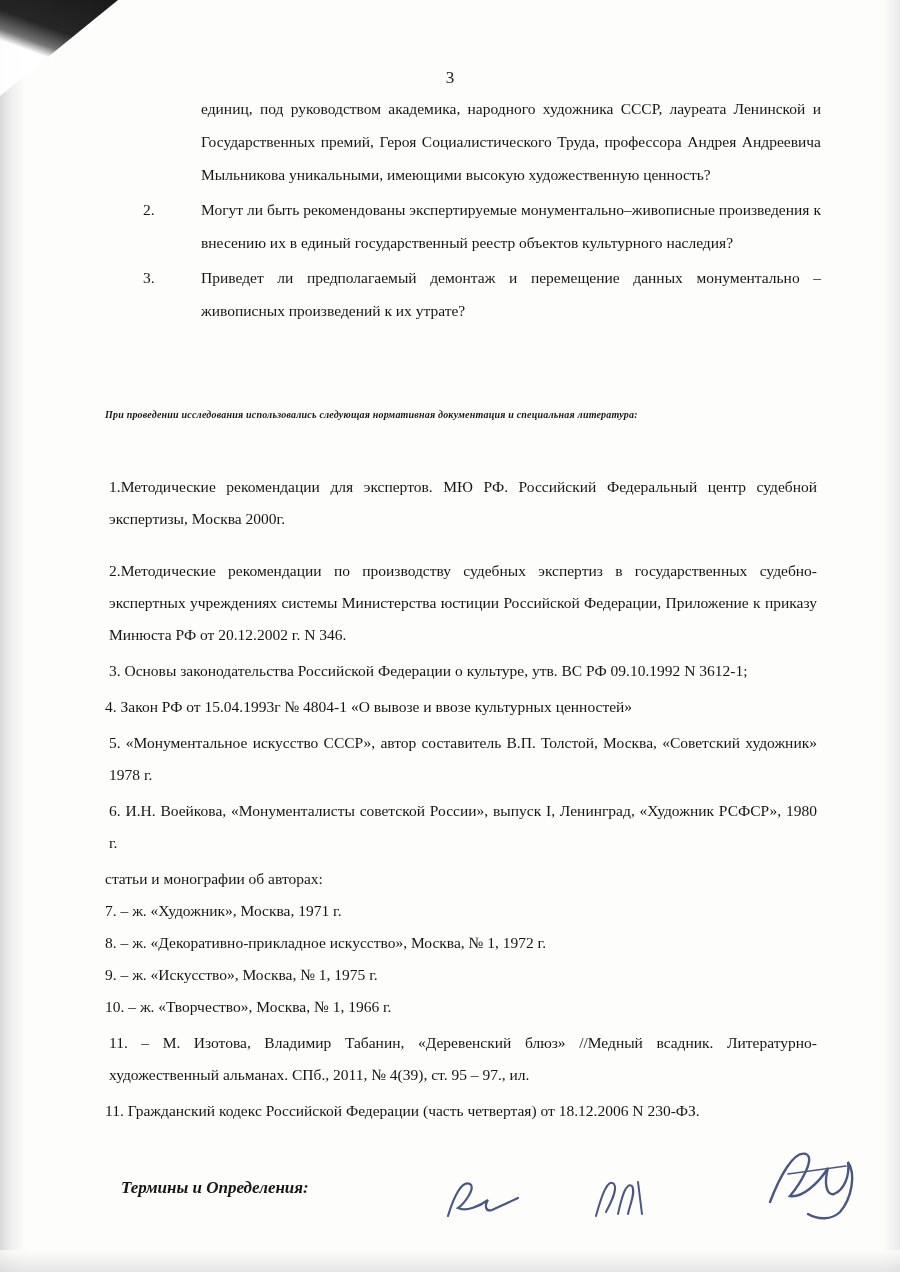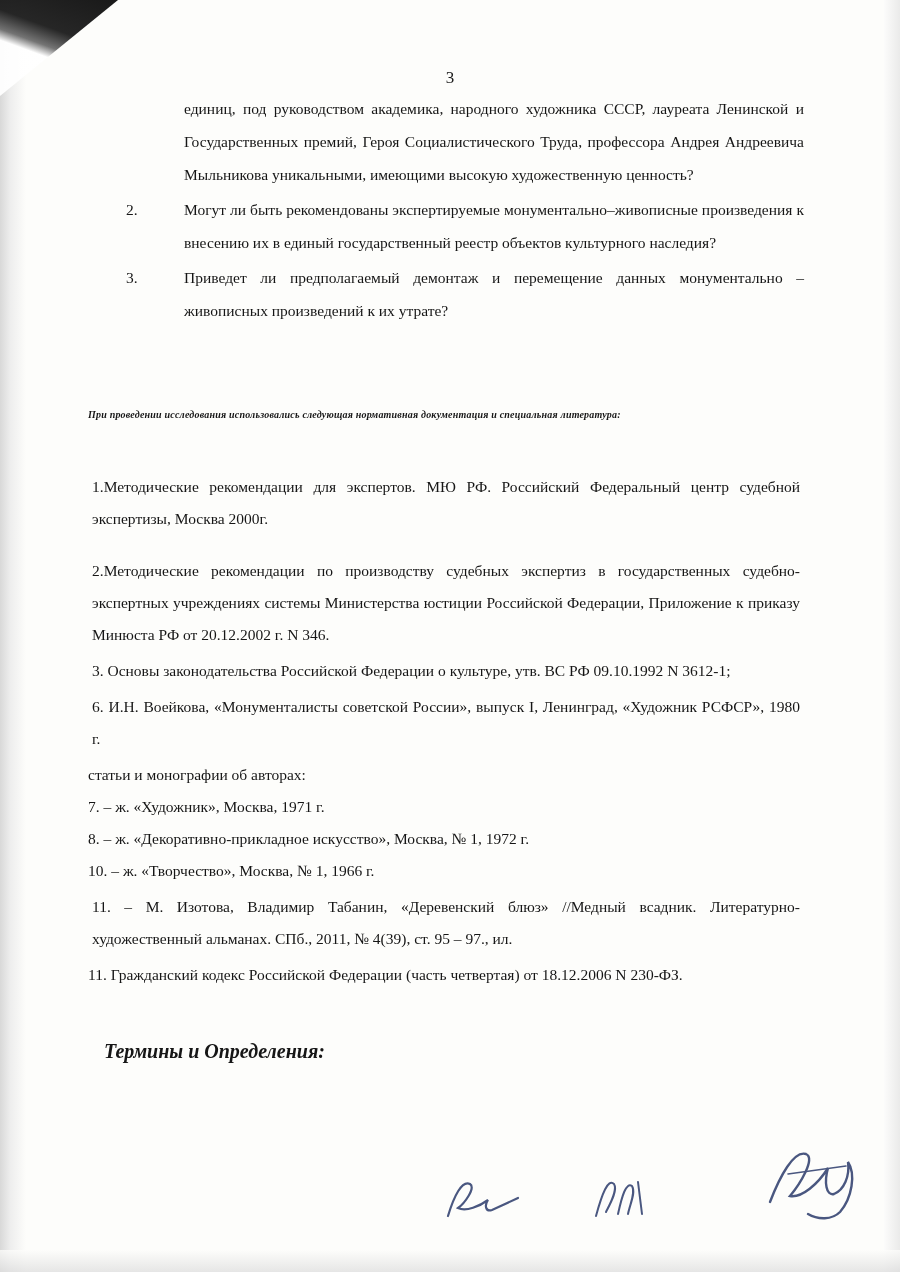--- a/index.html
+++ b/index.html
@@ -60,21 +60,21 @@
     top: 68px;
     left: 0;
     width: 900px;
     text-align: center;
     font-size: 17px;
     color: #1c1c1c;
   }
   .content {
     position: absolute;
     top: 92px;
-    left: 88px;
+    left: 105px;
     width: 716px;
     color: #161616;
     font-size: 15.5px;
     line-height: 33px;
   }
   .para {
     text-align: justify;
     text-justify: inter-word;
     margin: 0;
   }
@@ -107,21 +107,21 @@
     margin: 4px;
   }
   .ref-loose {
     text-align: left;
     line-height: 32px;
     margin: 0;
   }
   .terms {
     font-weight: bold;
     font-style: italic;
-    font-size: 20px;
+    font-size: 17px;
     margin-top: 44px;
     margin-left: 16px;
   }
   
   .sig {
     position: absolute;
     color: #2b3b6b;
     font-family: "DejaVu Serif", serif;
     font-style: italic;
     opacity: 0.85;
@@ -157,24 +157,27 @@
     <div class="spacer-lg"></div>
 
     <p class="heading">При проведении исследования использовались следующая нормативная документация и специальная литература:</p>
 
     <div class="spacer-md"></div>
 
     <p class="ref">1.Методические рекомендации для экспертов. МЮ РФ. Российский Федеральный центр судебной экспертизы, Москва 2000г.</p>
     <div class="spacer-sm"></div>
     <p class="ref">2.Методические рекомендации по производству судебных экспертиз в государственных судебно-экспертных учреждениях системы Министерства юстиции Российской Федерации, Приложение к приказу Минюста РФ от 20.12.2002 г. N 346.</p>
     <p class="ref">3. Основы законодательства Российской Федерации о культуре, утв. ВС РФ 09.10.1992 N 3612-1;</p>
+    <p class="ref-loose">4. Закон РФ от 15.04.1993г № 4804-1 «О вывозе и ввозе культурных ценностей»</p>
+    <p class="ref">5. «Монументальное искусство СССР», автор составитель В.П. Толстой, Москва, «Советский художник» 1978 г.</p>
     <p class="ref">6. И.Н. Воейкова, «Монументалисты советской России», выпуск I, Ленинград, «Художник РСФСР», 1980 г.</p>
     <p class="ref-loose">статьи и монографии об авторах:</p>
     <p class="ref-loose">7.  – ж. «Художник», Москва, 1971 г.</p>
     <p class="ref-loose">8. – ж. «Декоративно-прикладное искусство», Москва, № 1, 1972 г.</p>
+    <p class="ref-loose">9. – ж. «Искусство», Москва, № 1, 1975 г.</p>
     <p class="ref-loose">10. – ж. «Творчество», Москва, № 1, 1966 г.</p>
     <p class="ref">11. – М. Изотова, Владимир Табанин, «Деревенский блюз» //Медный всадник. Литературно-художественный альманах. СПб., 2011, № 4(39), ст. 95 – 97., ил.</p>
     <p class="ref-loose">11. Гражданский кодекс Российской Федерации (часть четвертая) от 18.12.2006 N 230-ФЗ.</p>
 
     <p class="terms">Термины и Определения:</p>
   </div>
 
   <div class="sig" style="left: 440px; top: 1168px;">
     <svg width="90" height="60" viewBox="0 0 90 60">
       <path d="M8 48 C 14 28, 22 12, 30 16 C 36 20, 24 36, 18 40 C 26 44, 40 38, 48 32 C 44 38, 46 44, 52 42 L 78 30" fill="none" stroke="#2b3b6b" stroke-width="2.2" stroke-linecap="round"></path>

